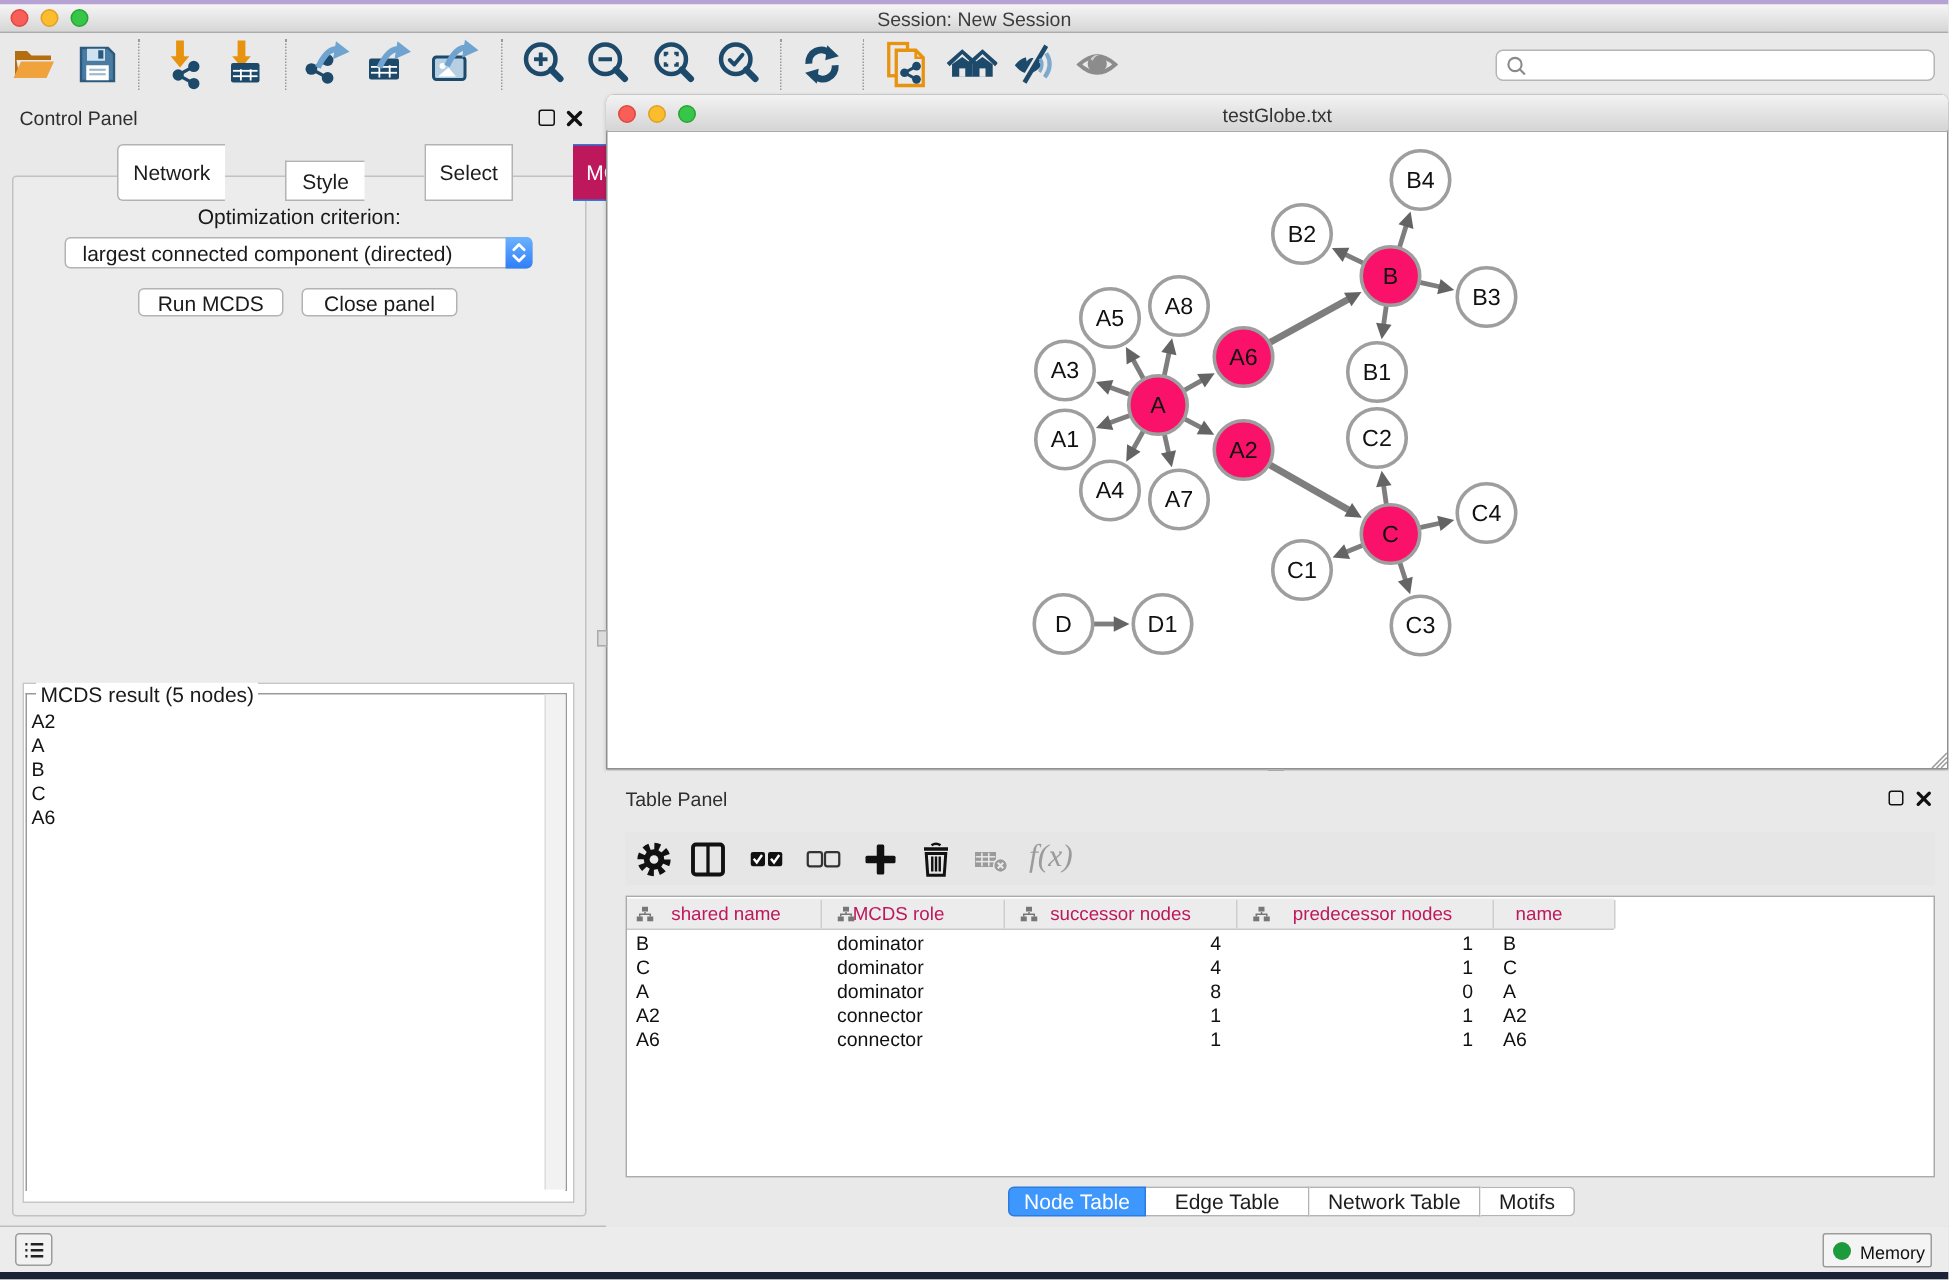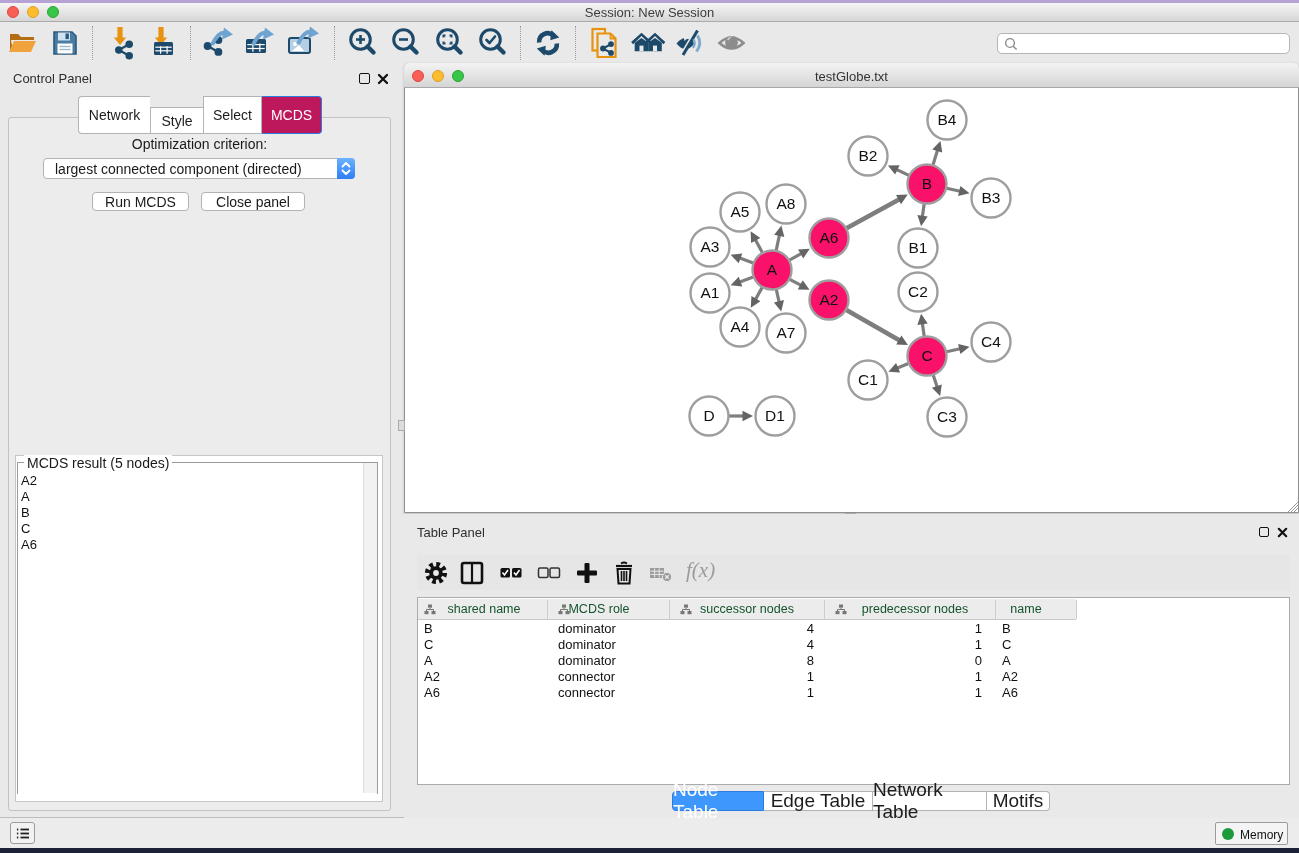--- a/index.html
+++ b/index.html
@@ -153,21 +153,21 @@
 <div class="abs" style="left:0;top:64px;width:400px;height:754px;background:#e9e9e9;"></div>
 <div class="abs" style="left:13px;top:71px;font-size:13px;color:#2e2e2e;">Control Panel</div>
 
 <div class="abs" style="left:359px;top:73px;width:11px;height:11px;border:1.6px solid #111;border-radius:2px;"></div>
 <svg class="abs" style="left:377px;top:73px;" width="12" height="12" viewBox="0 0 12 12">
     <path d="M2 2 L10 10 M10 2 L2 10" stroke="#111" stroke-width="2.3" stroke-linecap="round"></path>
   </svg>
 
 <div class="abs" style="left:8px;top:117px;width:383px;height:694px;background:#ececec;border:1px solid #c2c2c2;border-radius:3px;"></div>
 
-<div class="abs" style="left:78px;top:96px;height:38px;display:flex;font-size:14px;color:#1c1c1c;">
+<div class="abs" style="left:78px;top:96px;height:38px;display:flex;font-size:14px;color:#1c1c1c;gap:40px;">
   <div style="width:72px;background:#fff;border:1px solid #b3b3b3;border-right:none;border-radius:4px 0 0 4px;display:flex;align-items:center;justify-content:center;">Network</div>
   <div style="width:53px;background:#fff;border:1px solid #b3b3b3;border-right:none;display:flex;align-items:center;justify-content:center;margin-top:11px;">Style</div>
   <div style="width:59px;background:#fff;border:1px solid #b3b3b3;display:flex;align-items:center;justify-content:center;">Select</div>
   <div style="width:60px;background:#be185d;border:1px solid #2c7be0;border-left:none;border-radius:0 4px 4px 0;display:flex;align-items:center;justify-content:center;color:#fff;">MCDS</div>
 </div>
 
 <div class="abs" style="left:8px;top:136px;width:383px;text-align:center;font-size:14px;color:#1a1a1a;">Optimization criterion:</div>
 
 <div class="abs" style="left:43px;top:158px;width:312px;height:21px;background:#fff;border:1px solid #b3b3b3;border-radius:4px;"></div>
 <div class="abs" style="left:55px;top:161px;font-size:14px;color:#1a1a1a;">largest connected component (directed)</div>
@@ -348,21 +348,21 @@
     <line x1="2.5" y1="14.4" x2="15.5" y2="14.4" stroke="#e9e9e9" stroke-width="1"></line>
     <line x1="6.6" y1="8.5" x2="6.6" y2="17.5" stroke="#e9e9e9" stroke-width="1"></line>
     <line x1="11.2" y1="8.5" x2="11.2" y2="17.5" stroke="#e9e9e9" stroke-width="1"></line>
     <circle cx="19" cy="17" r="4.6" fill="#9b9b9b" stroke="#e9e9e9" stroke-width="1"></circle>
     <path d="M17.2 15.2 L20.8 18.8 M20.8 15.2 L17.2 18.8" stroke="#e9e9e9" stroke-width="1.4"></path>
   </svg>
 <div class="abs" style="left:686px;top:558px;font-family:'Liberation Serif',serif;font-style:italic;font-size:21px;color:#9b9b9b;">f(x)</div>
 
 <div class="abs" style="left:417px;top:597px;width:873px;height:188px;background:#fff;border:1px solid #ababab;"></div>
 <div class="abs" style="left:418px;top:599px;width:658px;height:21px;background:#ececec;border-bottom:1px solid #c9c9c9;"></div>
-<div class="abs" style="left:418px;top:599px;width:872px;height:21px;font-size:12.5px;color:#14532d;">
+<div class="abs" style="left:418px;top:599px;width:872px;height:21px;font-size:12.5px;color:#be185d;">
     <div class="abs" style="left:129px;top:1px;width:1px;height:19px;background:#cdcdcd;"></div>
 <div class="abs" style="left:251px;top:1px;width:1px;height:19px;background:#cdcdcd;"></div>
 <div class="abs" style="left:406px;top:1px;width:1px;height:19px;background:#cdcdcd;"></div>
 <div class="abs" style="left:577px;top:1px;width:1px;height:19px;background:#cdcdcd;"></div>
 <div class="abs" style="left:658px;top:1px;width:1px;height:19px;background:#cdcdcd;"></div>
 <div class="abs" style="left:-14px;top:3px;width:160px;text-align:center;">shared name</div>
 <div class="abs" style="left:101px;top:3px;width:160px;text-align:center;">MCDS role</div>
 <div class="abs" style="left:249px;top:3px;width:160px;text-align:center;">successor nodes</div>
 <div class="abs" style="left:417px;top:3px;width:160px;text-align:center;">predecessor nodes</div>
 <div class="abs" style="left:528px;top:3px;width:160px;text-align:center;">name</div>
@@ -400,18 +400,18 @@
     </svg>
   </div>
 <div class="abs" style="left:418px;top:619px;width:872px;height:84px;font-size:13px;color:#111;">
     <div class="abs" style="left:6px;top:2px;line-height:16px;">B<br>C<br>A<br>A2<br>A6</div>
 <div class="abs" style="left:140px;top:2px;line-height:16px;">dominator<br>dominator<br>dominator<br>connector<br>connector</div>
 <div class="abs" style="left:300px;top:2px;width:96px;text-align:right;line-height:16px;">4<br>4<br>8<br>1<br>1</div>
 <div class="abs" style="left:470px;top:2px;width:94px;text-align:right;line-height:16px;">1<br>1<br>0<br>1<br>1</div>
 <div class="abs" style="left:584px;top:2px;line-height:16px;">B<br>C<br>A<br>A2<br>A6</div>
   </div>
 
-<div class="abs" style="left:672px;top:791px;height:20px;display:flex;font-size:19px;color:#1c1c1c;">
+<div class="abs" style="left:672px;top:791px;height:20px;display:flex;font-size:14px;color:#1c1c1c;">
   <div style="width:92px;background:#3e97fd;border:1px solid #2c7be0;border-radius:4px 0 0 4px;display:flex;align-items:center;justify-content:center;color:#fff;">Node Table</div>
   <div style="width:109px;background:#fff;border:1px solid #b3b3b3;border-left:none;display:flex;align-items:center;justify-content:center;">Edge Table</div>
   <div style="width:114px;background:#fff;border:1px solid #b3b3b3;border-left:none;display:flex;align-items:center;justify-content:center;">Network Table</div>
   <div style="width:63px;background:#fff;border:1px solid #b3b3b3;border-left:none;border-radius:0 4px 4px 0;display:flex;align-items:center;justify-content:center;">Motifs</div>
 </div>
 
 </body></html>

